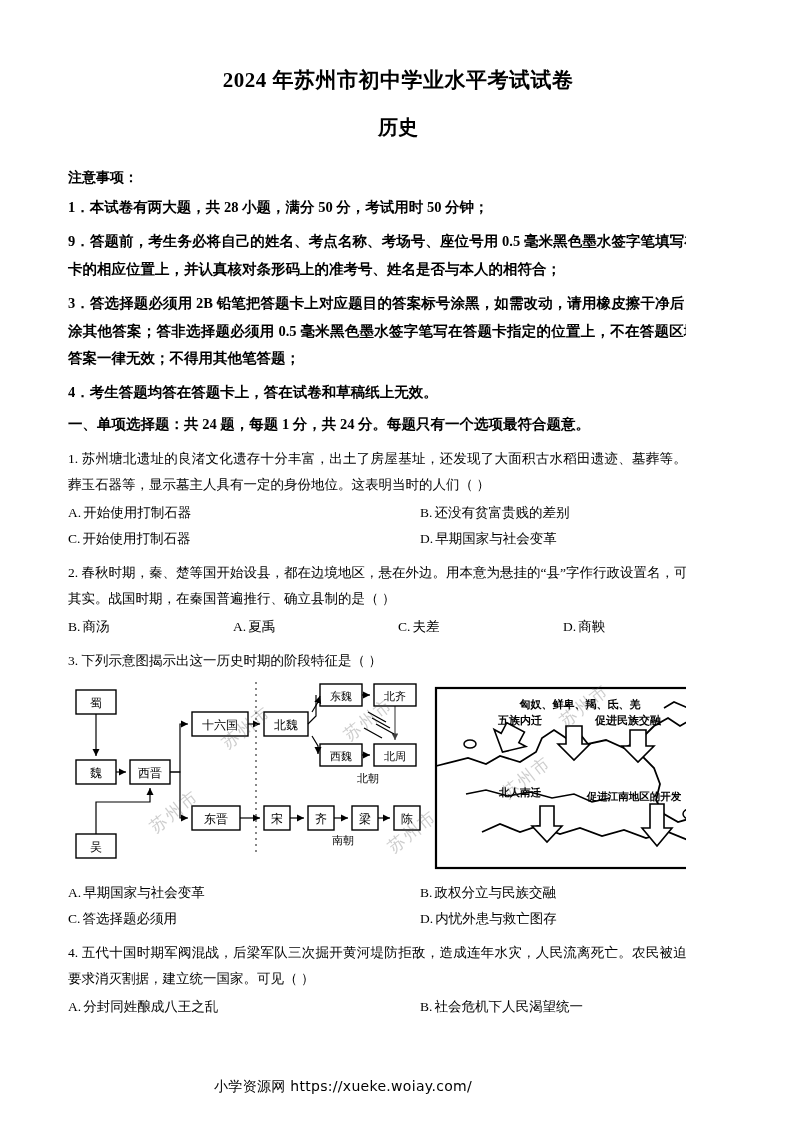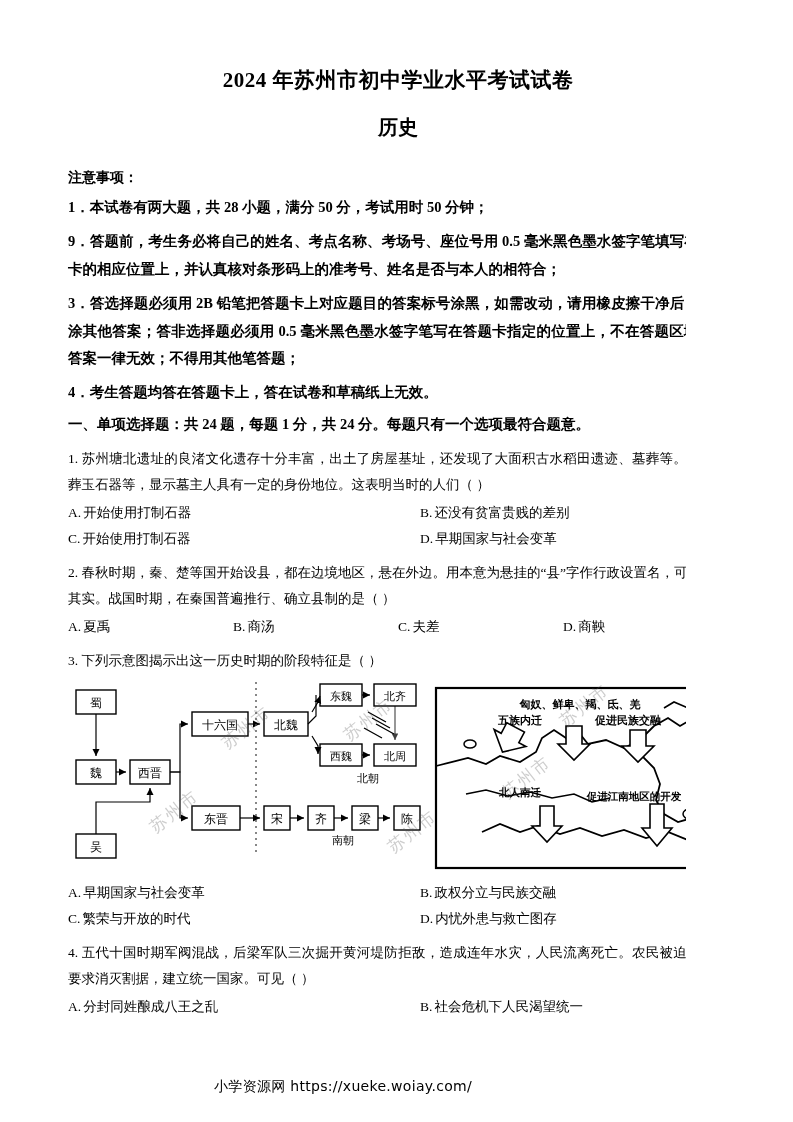--- a/index.html
+++ b/index.html
@@ -182,24 +182,24 @@
         <span class="opt-letter">C.</span><span>开始使用打制石器</span>
       </div>
       <div class="opt">
         <span class="opt-letter">D.</span><span>早期国家与社会变革</span>
       </div>
     </div>
 
     <div class="question">2. 春秋时期，秦、楚等国开始设县，都在边境地区，悬在外边。用本意为悬挂的“县”字作行政设置名，可谓名副其实。战国时期，在秦国普遍推行、确立县制的是（      ）</div>
     <div class="options-4col">
       <div class="opt">
+        <span class="opt-letter">B.</span><span>商汤</span>
+      </div>
+      <div class="opt">
         <span class="opt-letter">A.</span><span>夏禹</span>
-      </div>
-      <div class="opt">
-        <span class="opt-letter">B.</span><span>商汤</span>
       </div>
       <div class="opt">
         <span class="opt-letter">C.</span><span>夫差</span>
       </div>
       <div class="opt">
         <span class="opt-letter">D.</span><span>商鞅</span>
       </div>
     </div>
 
     <div class="question">3. 下列示意图揭示出这一历史时期的阶段特征是（      ）</div>
@@ -315,21 +315,21 @@
     </div>
 
     <div class="options-2col">
       <div class="opt">
         <span class="opt-letter">A.</span><span>早期国家与社会变革</span>
       </div>
       <div class="opt">
         <span class="opt-letter">B.</span><span>政权分立与民族交融</span>
       </div>
       <div class="opt">
-        <span class="opt-letter">C.</span><span>繁荣与开放的时代</span>
+        <span class="opt-letter">C.</span><span>答选择题必须用</span>
       </div>
       <div class="opt">
         <span class="opt-letter">D.</span><span>内忧外患与救亡图存</span>
       </div>
     </div>
 
     <div class="question">4. 五代十国时期军阀混战，后梁军队三次掘开黄河堤防拒敌，造成连年水灾，人民流离死亡。农民被迫反抗，要求消灭割据，建立统一国家。可见（      ）</div>
     <div class="options-2col">
       <div class="opt">
         <span class="opt-letter">A.</span><span>分封同姓酿成八王之乱</span>

